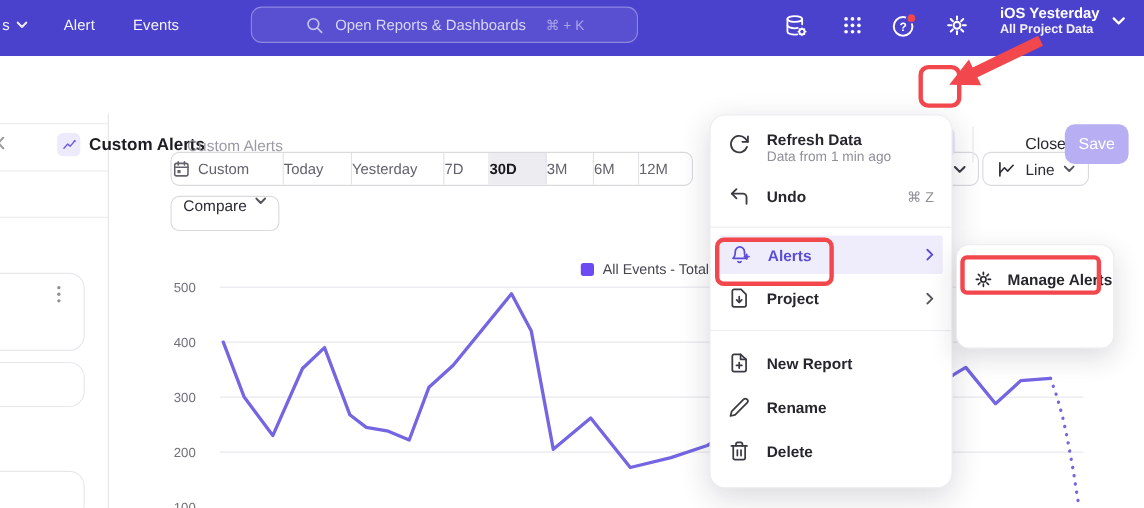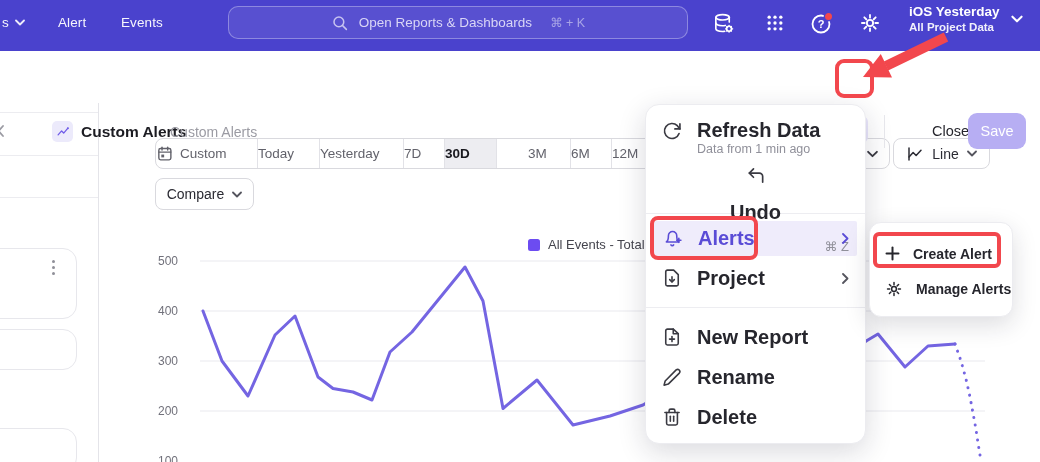--- a/index.html
+++ b/index.html
@@ -10,21 +10,21 @@
     -webkit-font-smoothing: antialiased;
   }
 
   
   #nav { position:absolute; left:0; top:0; width:1040px; height:51px;
          background: var(--nav-bg); display:flex; align-items:center; z-index:3; }
   .nav-item { color: rgba(255,255,255,.95); font-size:13.5px; font-weight:500; letter-spacing:.1px; cursor:pointer; }
   #nav-trunc { position:absolute; left:2px; top:0; height:44px; display:flex; align-items:center; gap:6px; color:rgba(255,255,255,.95); font-size:13.5px; font-weight:500;}
   #nav-users { position:absolute; left:58px;  top:0; height:44px; display:flex; align-items:center;}
   #nav-events{ position:absolute; left:121px; top:0; height:44px; display:flex; align-items:center;}
-  #nav-search { position:absolute; left:228px; top:6px; width:460px; height:33px;
+  #nav-search { position:absolute; left:228px; top:6px; width:352px; height:33px;
     border:1px solid rgba(255,255,255,.32); background:rgba(255,255,255,.08);
     border-radius:10px; display:flex; align-items:center; justify-content:center; gap:10px; cursor:text; }
   #nav-search .ph { color:#d9d6f6; font-size:13.5px; }
   #nav-search .kbd { color:rgba(255,255,255,.48); font-size:12.5px; margin-left:8px; }
   .nav-ico { position:absolute; top:1px; height:44px; width:30px; display:flex; align-items:center; justify-content:center; cursor:pointer; }
   #proj { position:absolute; left:909px; top:3px; cursor:pointer; }
   #proj .p1 { color:#fff; font-size:13.5px; font-weight:700; line-height:17px; }
   #proj .p2 { color:rgba(255,255,255,.92); font-size:11.5px; font-weight:700; line-height:14px; }
   #proj-chev { position:absolute; left:1011px; top:15px; }
 
@@ -56,21 +56,21 @@
   #sb-kebab i { width:3px; height:3px; border-radius:50%; background:#8f8f98; display:block; }
 
   
   #seg { position:absolute; left:155px; top:138px; height:31px; display:flex; border:1px solid #d9d9de;
          border-radius:8px; background:#fff; overflow:hidden; z-index:1; }
   .seg-item { display:flex; align-items:center; gap:7px; font-size:13.5px; color:#62626b;
               border-right:1px solid #e2e2e7; cursor:pointer; height:100%; }
   .seg-item:last-child { border-right:none; }
   .seg-item.sel { background:#ededf1; color:#18181e; font-weight:700; }
   #compare-btn { position:absolute; left:155px; top:178px; width:99px; height:32px; border:1px solid #d9d9de;
-                 border-radius:8px; background:#fff; display:flex; align-items:center; justify-content:center; gap:8px;
+                 border-radius:8px; background:#fff; display:flex; align-items:flex-start; justify-content:center; gap:8px;
                  font-size:14px; font-weight:500; color:#2b2b33; cursor:pointer; z-index:1; }
   #hidden-chev-btn { position:absolute; left:800px; top:138px; width:90px; height:31px; border:1px solid #d9d9de;
                      border-radius:8px; background:#fff; display:flex; align-items:center; justify-content:flex-end;
                      padding-right:11px; cursor:pointer; z-index:1; }
   #line-btn { position:absolute; left:893px; top:138px; width:97px; height:31px; border:1px solid #d9d9de;
               border-radius:8px; background:#fff; display:flex; align-items:center; justify-content:center; gap:8px;
               font-size:14px; font-weight:500; color:#2b2b33; cursor:pointer; z-index:1; }
 
   
   #chart-svg { position:absolute; left:0; top:0; z-index:1; pointer-events:none; }
@@ -78,21 +78,21 @@
   .y-tick { position:absolute; right:852px; width:40px; text-align:center; font-size:12px; color:#71717b; }
   #legend { position:absolute; left:528px; top:237px; display:flex; align-items:center; gap:8px; z-index:1; }
   #legend .sq { width:12px; height:12px; border-radius:2.5px; background:var(--legend-color); }
   #legend .lbl { font-size:13px; color:#45454e; }
 
   
   #menu { position:absolute; left:645px; top:104px; width:221px; height:340px; background:#fff;
           border:1px solid #ececf0; border-radius:14px; box-shadow:0 8px 28px rgba(25,25,50,.16);
           z-index:5; padding-top:12px; }
   .m-row { height:40px; display:flex; align-items:center; gap:15px; padding:0 16px; cursor:pointer; }
-  .m-label { font-size:20px; font-weight:600; color:#26262d; }
+  .m-label { font-size:14px; font-weight:600; color:#26262d; }
   .m-sub { font-size:12.5px; color:#90909a; }
   .m-short { margin-left:auto; font-size:13px; color:#90909a; }
   .m-chev { margin-left:auto; }
   .m-div { height:1px; background:#ededf1; margin:7px 0; }
   #m-refresh { height:auto; align-items:flex-start; padding-top:2px; }
   #m-refresh .ico { margin-top:2px; }
   #m-alerts { margin:0 8px; padding:0 8px 0 9px; border-radius:2px; background:var(--menu-highlight); height:35px; }
   #m-alerts .m-label { color:var(--alert-purple); }
   #m-download { margin-top:2px; }
 
@@ -168,21 +168,21 @@
       </div>
     <div class="seg-item" style="width:84px;">
         <span>Yesterday</span>
       </div>
     <div class="seg-item" style="width:41px;">
         <span>7D</span>
       </div>
     <div class="seg-item sel" style="width:52px;">
         <span>30D</span>
       </div>
-    <div class="seg-item" style="width:43px;margin-left:31px;">
+    <div class="seg-item" style="width:43px;">
         <span>3M</span>
       </div>
     <div class="seg-item" style="width:41px;">
         <span>6M</span>
       </div>
     <div class="seg-item" style="width:48px;">
         <span>12M</span>
       </div>
   </div>
 
@@ -329,21 +329,21 @@
         <svg width="20" height="20" viewBox="0 0 24 24" fill="none" stroke="#3a3a42" stroke-width="2" stroke-linecap="round" stroke-linejoin="round">
           <polyline points="21.5 3.5 21.5 9.5 15.5 9.5"></polyline>
             <path d="M20.49 15a9 9 0 1 1-2.12-9.36l3.13 3.86"></path>
         </svg>
         </span>
       <span>
         <div class="m-label">Refresh Data</div>
         <div class="m-sub">Data from 1 min ago</div>
       </span>
     </div>
-    <div class="m-row" style="margin-top:10px;flex-direction:column;">
+    <div class="m-row" style="margin-top:10px;">
       <span class="ico">
         <svg width="20" height="20" viewBox="0 0 24 24" fill="none" stroke="#3a3a42" stroke-width="2" stroke-linecap="round" stroke-linejoin="round">
           <polyline points="9 13.5 4 8.5 9 3.5"></polyline>
             <path d="M20 19.5v-7a4 4 0 0 0-4-4H4"></path>
         </svg>
         </span>
       <span class="m-label">Undo</span>
       <span class="m-short">⌘ Z</span>
     </div>
     <div class="m-div"></div>
@@ -404,29 +404,20 @@
           <path d="M18.5 6.5v13a2 2 0 0 1-2 2h-9a2 2 0 0 1-2-2v-13m3 0v-2a2 2 0 0 1 2-2h3a2 2 0 0 1 2 2v2"></path>
           <line x1="10" y1="11" x2="10" y2="17"></line>
             <line x1="14" y1="11" x2="14" y2="17"></line>
         </svg>
         </span>
       <span class="m-label">Delete</span>
     </div>
   </div>
 
   <div id="submenu">
-    <div class="sm-row">
-      <span class="ico">
-        <svg width="15" height="15" viewBox="0 0 15 15" fill="none" stroke="#26262d" stroke-width="2" stroke-linecap="round">
-          <line x1="7.5" y1="1.5" x2="7.5" y2="13.5"></line>
-            <line x1="1.5" y1="7.5" x2="13.5" y2="7.5"></line>
-        </svg>
-        </span>
-      <span class="sm-label">Create Alert</span>
-    </div>
     <div class="sm-row">
       <span class="ico">
         <svg width="18" height="18" viewBox="0 0 24 24" fill="none" stroke="#26262d" stroke-width="2" stroke-linecap="round">
           <circle cx="12" cy="12" r="3.2"></circle>
           <path d="M12 3.4v2.8M12 17.8v2.8M3.4 12h2.8M17.8 12h2.8M5.9 5.9l2 2M16.1 16.1l2 2M18.1 5.9l-2 2M7.9 16.1l-2 2"></path>
         </svg>
         </span>
       <span class="sm-label">Manage Alerts</span>
     </div>
   </div>

